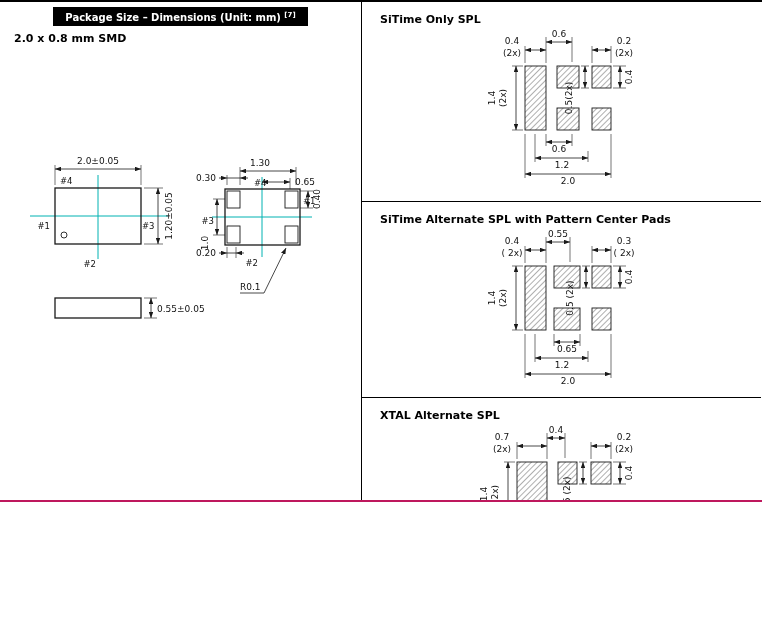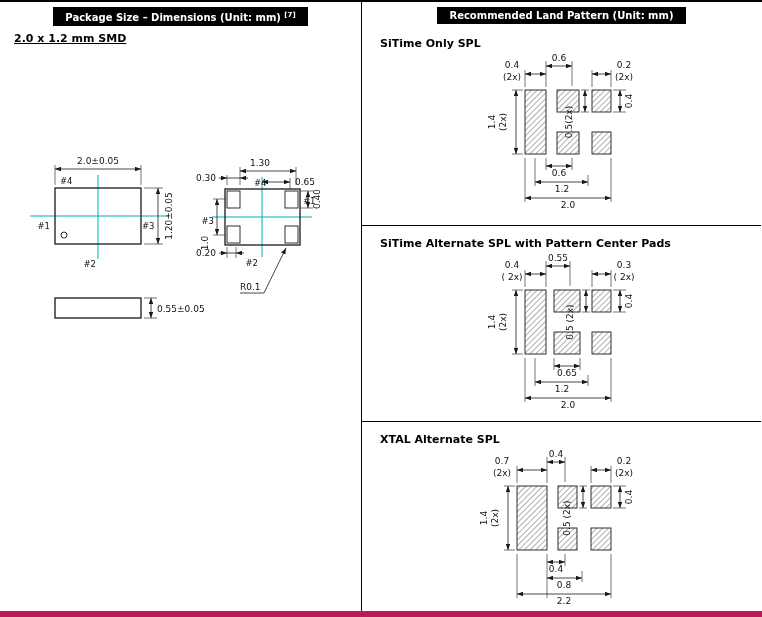--- a/index.html
+++ b/index.html
@@ -1,17 +1,17 @@
 <!DOCTYPE html>
 <html><head>
 <meta charset="utf-8">
 <style>
   * { box-sizing: border-box; margin: 0; padding: 0; }
   body { background:#fff; font-family:"DejaVu Sans","Liberation Sans",sans-serif; }
-  .page { width:762px; height:617px; background:#fff; border-top:2px solid #000; border-bottom:6px solid #be185d; display:flex; overflow:hidden;text-decoration:underline; }
+  .page { width:762px; height:502px; background:#fff; border-top:2px solid #000; border-bottom:2px solid #be185d; display:flex; overflow:hidden; }
   .col-left { width:362px; border-right:1px solid #000; }
   .col-right { width:399px; }
   .hdr { height:24px; display:flex; justify-content:center; align-items:flex-start; padding-top:5px; }
   .hdr-bar { background:#000; color:#fff; font-size:10px; font-weight:bold; padding:2px 12px; line-height:13px; white-space:nowrap; }
   .hdr-bar sup { font-size:7px; }
   .pkg-title { font-weight:bold; font-size:11px; margin:6px 0 2px 14px; }
   .section { position:relative; border-bottom:1px solid #000; }
   .sec1 { height:200px; }
   .sec2 { height:196px; }
   .sec3 { height:193px; border-bottom:none; }
@@ -29,21 +29,21 @@
 </style>
 </head>
 <body>
 
 <div class="page">
 
   <div class="col-left">
     <div class="hdr">
       <div class="hdr-bar"><span>Package Size – Dimensions (Unit: mm) </span><sup>[7]</sup></div>
     </div>
-    <div class="pkg-title">2.0 x 1.2 mm SMD</div>
+    <div class="pkg-title">2.0 x 0.8 mm SMD</div>
 
     <svg width="362" height="300" viewBox="0 0 362 300">
       <defs>
         <marker id="mP" viewBox="0 0 8 6" refX="8" refY="3" markerWidth="8" markerHeight="6" orient="auto-start-reverse">
             <path d="M0,0L8,3L0,6Z" fill="#1a1a1a"></path>
           </marker>
       </defs>
 
       <g>
         <line class="ch" x1="30" y1="169" x2="168" y2="169"></line>
@@ -121,23 +121,20 @@
 
         <text class="pin" x="254" y="139">#4</text>
         <text class="pin" x="303" y="157">#1</text>
         <text class="pin" x="214" y="177" text-anchor="end">#3</text>
         <text class="pin" x="258" y="219" text-anchor="end">#2</text>
       </g>
     </svg>
   </div>
 
   <div class="col-right">
-    <div class="hdr">
-      <div class="hdr-bar"><span>Recommended Land Pattern (Unit: mm)</span></div>
-    </div>
 
     <div class="section sec1">
       <div class="sec-title">SiTime Only SPL</div>
       <svg class="lp-svg" width="399" height="180" viewBox="0 0 399 180">
         <defs>
           <pattern id="h1" width="4" height="4" patternUnits="userSpaceOnUse" patternTransform="rotate(45)">
               <line class="hl" x1="0" y1="0" x2="0" y2="4"></line>
             </pattern>
           <marker id="m1" viewBox="0 0 8 6" refX="8" refY="3" markerWidth="8" markerHeight="6" orient="auto-start-reverse">
               <path d="M0,0L8,3L0,6Z" fill="#1a1a1a"></path>

